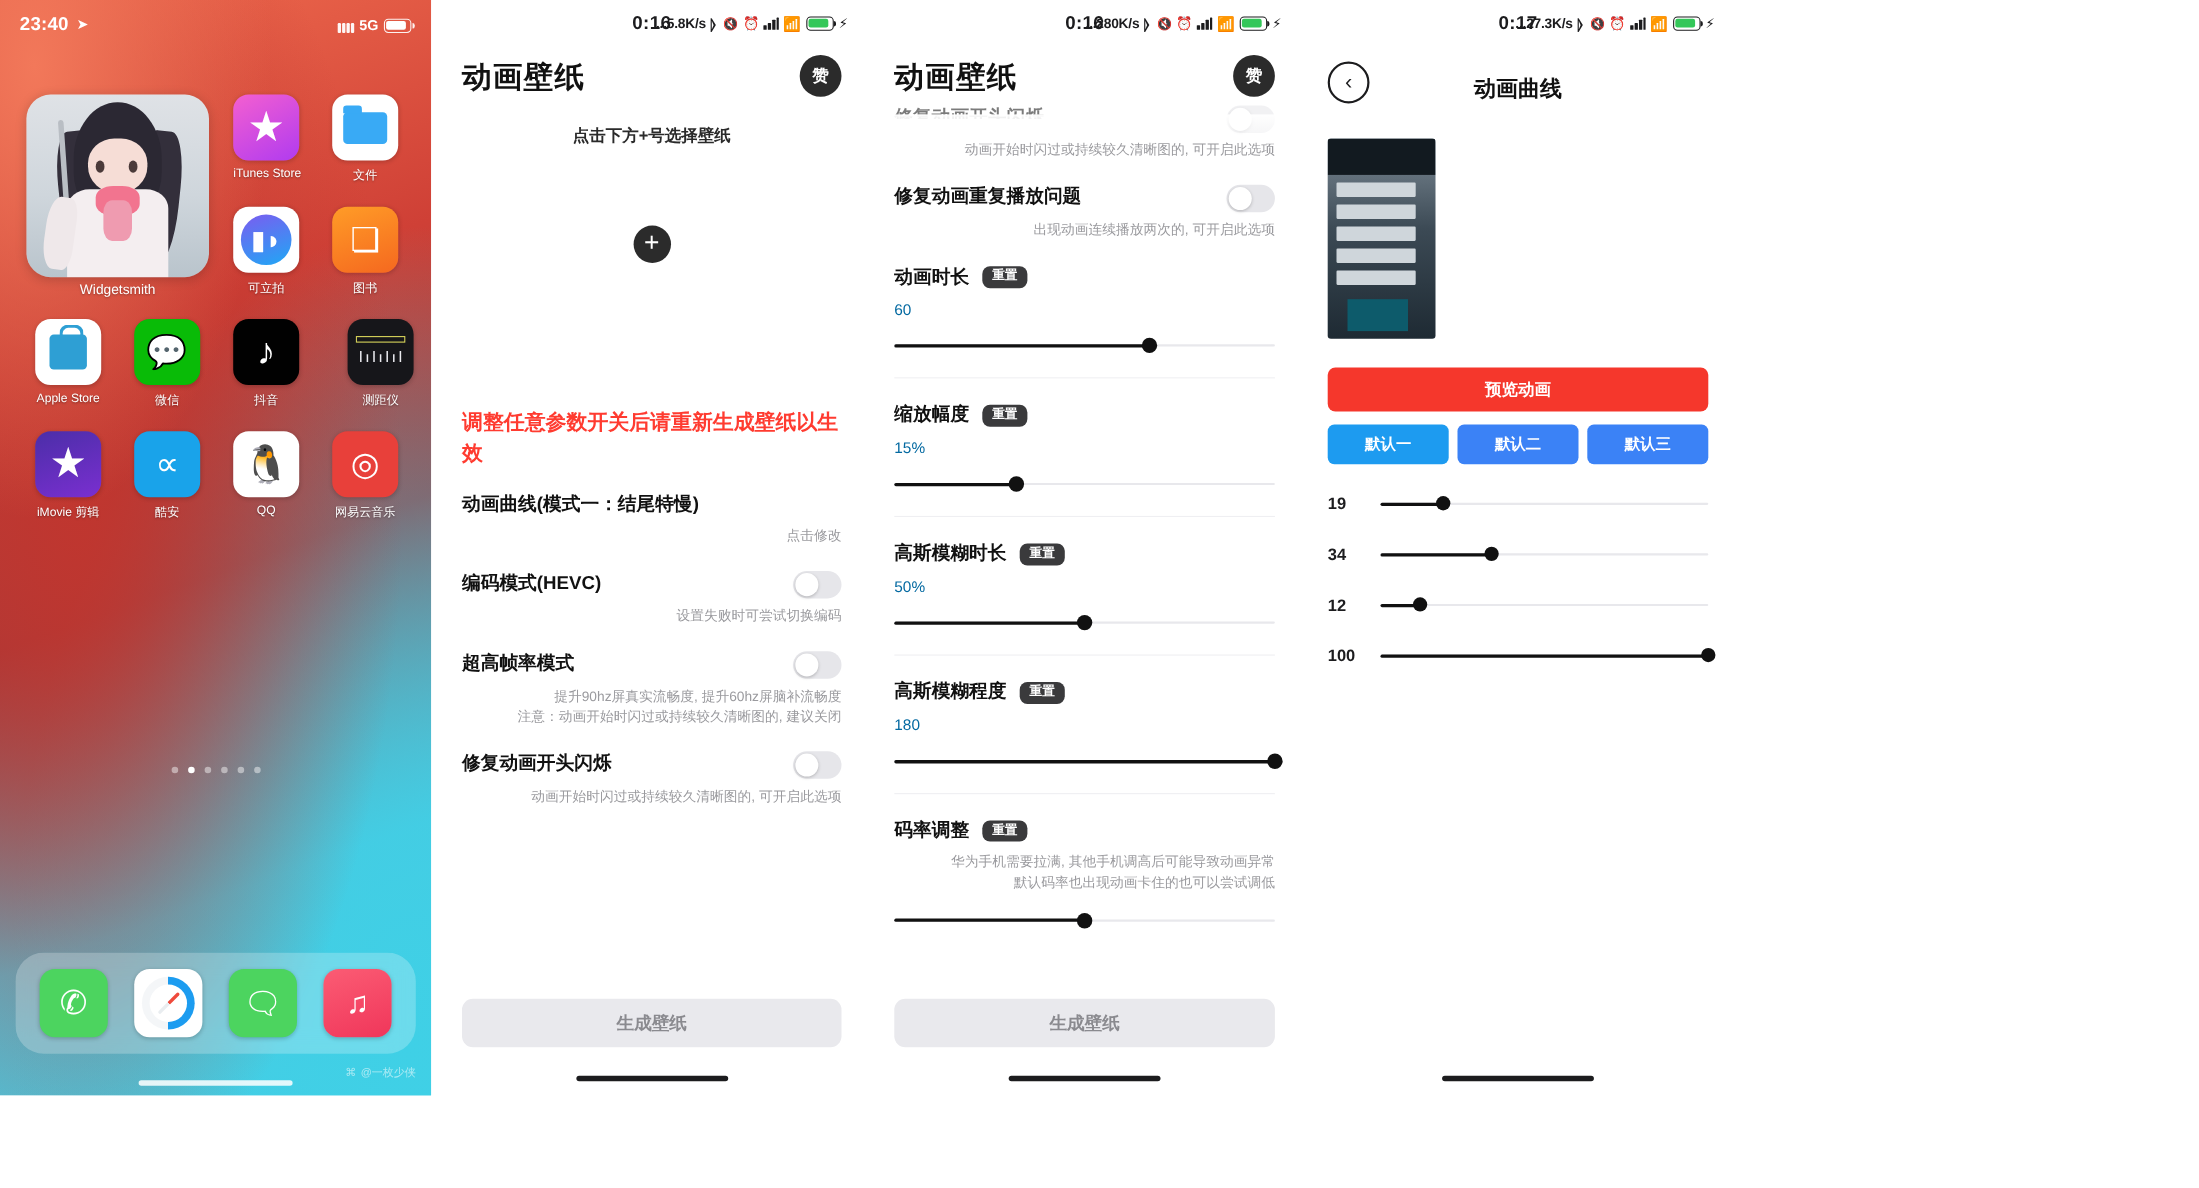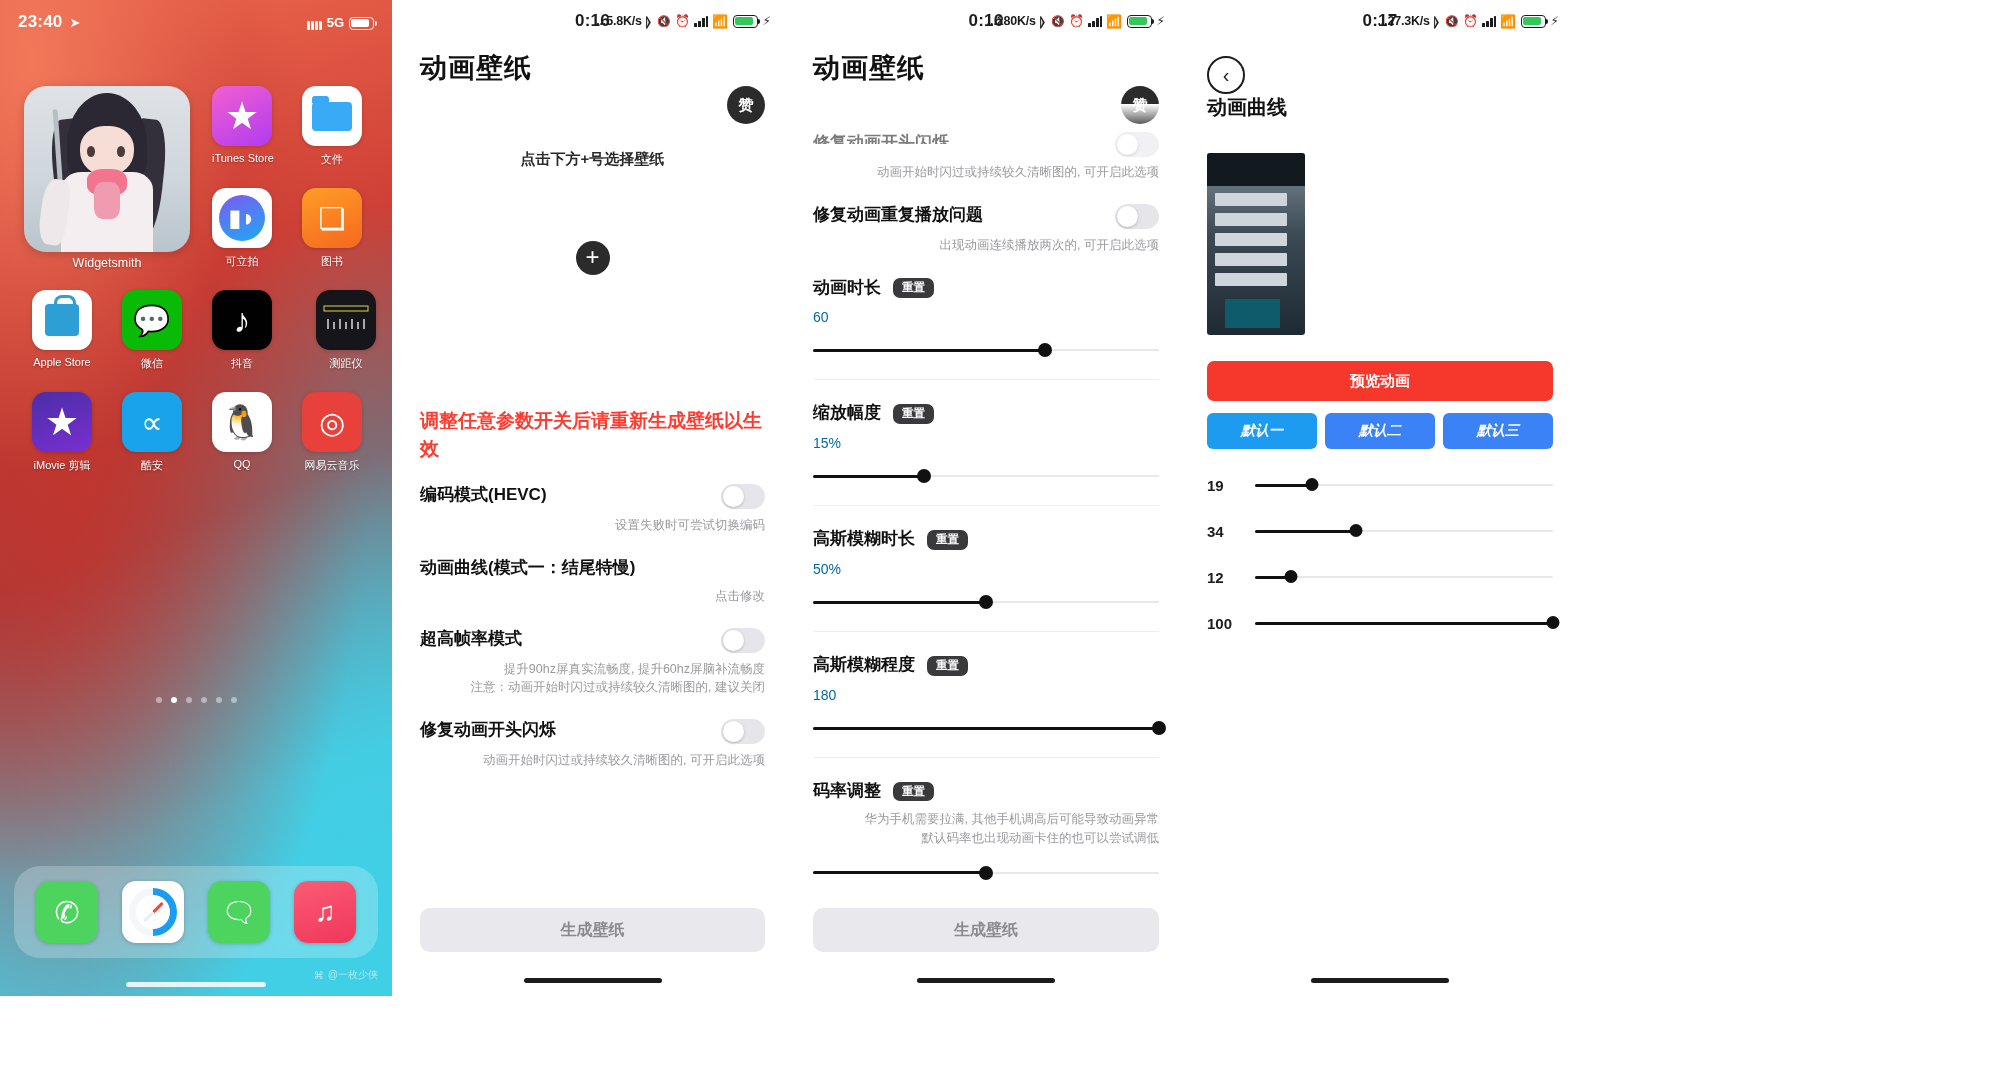--- a/index.html
+++ b/index.html
@@ -127,21 +127,21 @@
   .ic-safari{ background:#fff; }
   .ic-msg   { background:#4cd45f; }
   .ic-mus   { background: linear-gradient(160deg,#fb5c74,#f0365a); }
   .safari-ring{ width:48px;height:48px;border-radius:50%;background:conic-gradient(#1c9cf0 0 50%,#f4f6f8 50% 100%); display:flex;align-items:center;justify-content:center;}
   .safari-ring::after{content:"";width:34px;height:34px;border-radius:50%;background:#fff;}
   .safari-needle{ position:absolute; width:3px;height:26px;background:linear-gradient(180deg,#ef4a3c 0 50%,#e9edf0 50% 100%); transform:rotate(45deg); border-radius:2px;}
   .watermark{ position:absolute; right:14px; bottom:14px; color:rgba(255,255,255,.55); font-size:10px; display:flex; align-items:center; gap:4px;}
   .home-bar-w{ position:absolute; left:50%; transform:translateX(-50%); bottom:9px; width:140px;height:5px;border-radius:3px;background:rgba(255,255,255,.85);}
 
   
-  .app-head { padding: 8px 22px 0 22px; display:flex; align-items:flex-start;flex-direction:column; }
+  .app-head { padding: 8px 22px 0 22px; display:flex; align-items:flex-end; }
   .app-title { font-size:27px; font-weight:700; color:#111; letter-spacing:1px; }
   .like-btn { margin-left:auto; width:38px;height:38px;border-radius:50%;background:#2b2b2b;color:#fff;
               display:flex;align-items:center;justify-content:center;font-size:15px;font-weight:700; }
   .back-btn { width:38px;height:38px;border-radius:50%;border:2.2px solid #1c1c1e;display:flex;align-items:center;justify-content:center;font-size:20px;color:#1c1c1e;}
   .p4-title { flex:1; text-align:center; font-size:20px; font-weight:700; color:#111; margin-right:38px; }
 
   .scroll { padding: 0 22px; }
   .hint { text-align:center; font-size:15px; font-weight:700; color:#2a2a2a; margin-top:26px; }
   .plus-wrap{ display:flex; justify-content:center; margin-top:72px; }
   .plus { width:34px;height:34px;border-radius:50%;background:#2b2b2b;color:#fff;display:flex;align-items:center;justify-content:center;font-size:24px;line-height:0;padding-bottom:3px;}
@@ -180,21 +180,21 @@
   .curve-svg { position:absolute; inset:0; overflow:visible; }
   .axis-y-lab { position:absolute; left:6px; top:8px; font-size:11px; color:#1c1c1e; writing-mode:vertical-rl; letter-spacing:1px;}
   .axis-x-lab { position:absolute; right:6px; bottom:8px; font-size:12px; color:#1c1c1e; }
   .preview-img { width:98px; height:182px; border-radius:3px; overflow:hidden; position:relative;
                  background:linear-gradient(180deg,#7d8b96,#3c4a55 45%,#1e2a33); flex:0 0 auto; margin-top:6px;}
   .preview-img .slab{ position:absolute; left:8%; background:#cfd6db; border-radius:1px;}
   .preview-img .dark{ position:absolute; background:#121a20;}
 
   .btn-red { margin:26px 22px 0 22px; height:40px; border-radius:7px; background:#f5372c; color:#fff;
              font-size:15px; font-weight:700; display:flex; align-items:center; justify-content:center;}
-  .btn-row { display:flex; gap:8px; margin:12px 22px 0 22px;font-style:italic; }
+  .btn-row { display:flex; gap:8px; margin:12px 22px 0 22px; }
   .btn-row .b { flex:1; height:36px; border-radius:6px; color:#fff; font-size:14px; font-weight:700;
                 display:flex; align-items:center; justify-content:center;}
   .b-blue { background:#1d9bf0; }
   .b-dark { background:#3b82f6; }
 
   .num-row { display:flex; align-items:center; gap:14px; margin:26px 22px 0 22px; }
   .num-row .n { width:34px; font-size:15px; font-weight:700; color:#1c1c1e; }
   .num-row .sl { flex:1; position:relative; height:20px; }
   .num-row .sl .track{ position:absolute; top:9px; left:0; right:0; height:2px; background:#e8e8ec; border-radius:2px;}
   .num-row .sl .fillt{ position:absolute; top:8.5px; left:0; height:3px; background:#111; border-radius:2px;}
@@ -400,31 +400,31 @@
       <div class="plus-wrap">
         <div class="plus">+</div>
       </div>
 
       <div style="height:132px"></div>
 
       <div class="warn">调整任意参数开关后请重新生成壁纸以生效</div>
 
       <div class="sec">
         <div class="sec-row">
+          <div class="sec-title">动画曲线(模式一：结尾特慢)</div>
+        </div>
+        <div class="sec-sub">点击修改</div>
+      </div>
+
+      <div class="sec">
+        <div class="sec-row">
           <div class="sec-title">编码模式(HEVC)</div>
           <div class="switch"></div>
         </div>
         <div class="sec-sub">设置失败时可尝试切换编码</div>
-      </div>
-
-      <div class="sec">
-        <div class="sec-row">
-          <div class="sec-title">动画曲线(模式一：结尾特慢)</div>
-        </div>
-        <div class="sec-sub">点击修改</div>
       </div>
 
       <div class="sec">
         <div class="sec-row">
           <div class="sec-title">超高帧率模式</div>
           <div class="switch"></div>
         </div>
         <div class="sec-sub" style="white-space:pre-line">提升90hz屏真实流畅度, 提升60hz屏脑补流畅度
 注意：动画开始时闪过或持续较久清晰图的, 建议关闭</div>
       </div>

